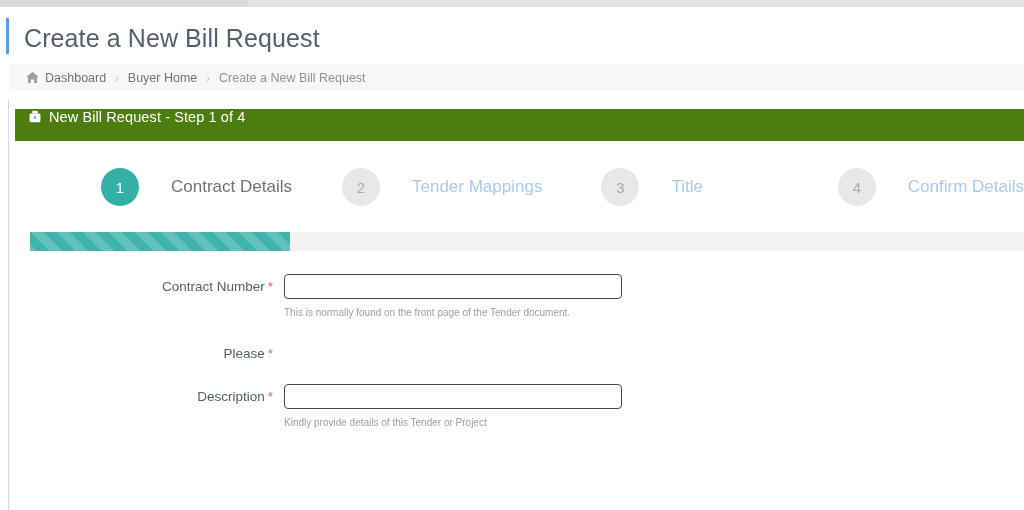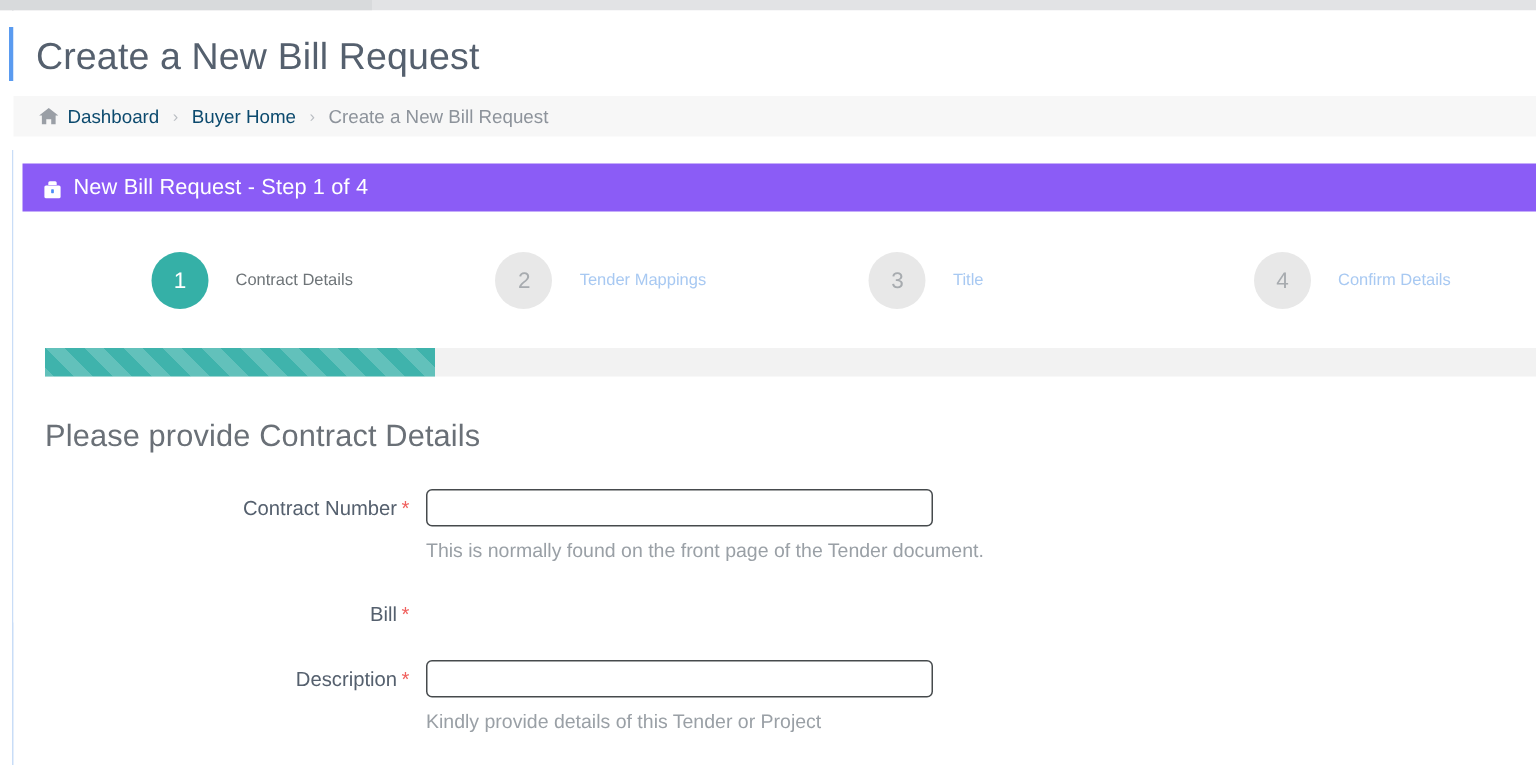--- a/index.html
+++ b/index.html
@@ -92,43 +92,42 @@
   .breadcrumb .home-icon {
     display: inline-block;
     width: 13px;
     height: 11px;
     margin-right: 6px;
     position: relative;
     top: 0px;
     color: #9a9fa6;
   }
   .breadcrumb .crumb {
-    color: #0c4a6e;
+    color: #737373;
     text-decoration: none;
     white-space: nowrap;
   }
   .breadcrumb .crumb.last { color: #8d939b; }
   .breadcrumb .sep {
     margin: 0 9px;
     color: #b9bdc2;
     font-size: 11px;
   }
 
   
   .panel {
     margin-top: 18px;
     margin-left: 6px;
     width: 1009px;
     background: #ffffff;
   }
   .panel-head {
-    background: #8b5cf6;
+    background: #4d7c0f;
     height: 32px;
     display: flex;
-    align-items: center;
     padding-left: 14px;
     color: #ffffff;
     font-size: 14.5px;
     font-weight: 400;
     letter-spacing: .1px;
   }
   .panel-head .bag-icon {
     width: 12px;
     height: 13px;
     margin-right: 8px;
@@ -163,22 +162,22 @@
     align-items: center;
     justify-content: center;
     font-size: 15px;
     flex: 0 0 auto;
   }
   .step.active .step-circle {
     background: #35b0a7;
     color: #ffffff;
   }
   .step-label {
-    margin-left: 18px;
-    font-size: 11px;
+    margin-left: 32px;
+    font-size: 17px;
     color: #a8c9f2;
     white-space: nowrap;
     text-align: center;
   }
   .step.active .step-label { color: #6e7478; }
 
   
   .progress-wrap {
     margin-top: 26px;
     margin-left: 15px;
@@ -235,21 +234,21 @@
     padding: 2px 8px;
     font-size: 13px;
     font-family: "Liberation Sans", sans-serif;
     color: #454b52;
     outline: none;
     background: #ffffff;
     display: block;
   }
   .help-text {
     margin-top: 8px;
-    font-size: 13px;
+    font-size: 10px;
     color: #9aa0a6;
     white-space: nowrap;
   }
 </style>
 </head>
 <body>
 
 <div class="top-strip">
   <div class="top-strip-left"></div>
 </div>
@@ -305,32 +304,31 @@
         <div class="step-circle">4</div>
         <div class="step-label">Confirm Details</div>
       </div>
     </div>
 
     <div class="progress-wrap">
       <div class="progress-bar" id="progress-bar" style="width: 26%;"></div>
     </div>
 
     <div class="form-area">
-      <h2 class="form-heading">Please provide Contract Details</h2>
 
       <div class="form-row">
         <div class="form-label"><span>Contract Number</span><span class="req">*</span></div>
         <div class="form-field">
           <input type="text" placeholder="" style="">
           <div class="help-text">This is normally found on the front page of the Tender document.</div>
         </div>
       </div>
 
       <div class="form-row">
-        <div class="form-label"><span>Bill</span><span class="req">*</span></div>
+        <div class="form-label"><span>Please</span><span class="req">*</span></div>
       </div>
 
       <div class="form-row">
         <div class="form-label"><span>Description</span><span class="req">*</span></div>
         <div class="form-field">
           <input type="text" placeholder="" style="">
           <div class="help-text">Kindly provide details of this Tender or Project</div>
         </div>
       </div>
 

